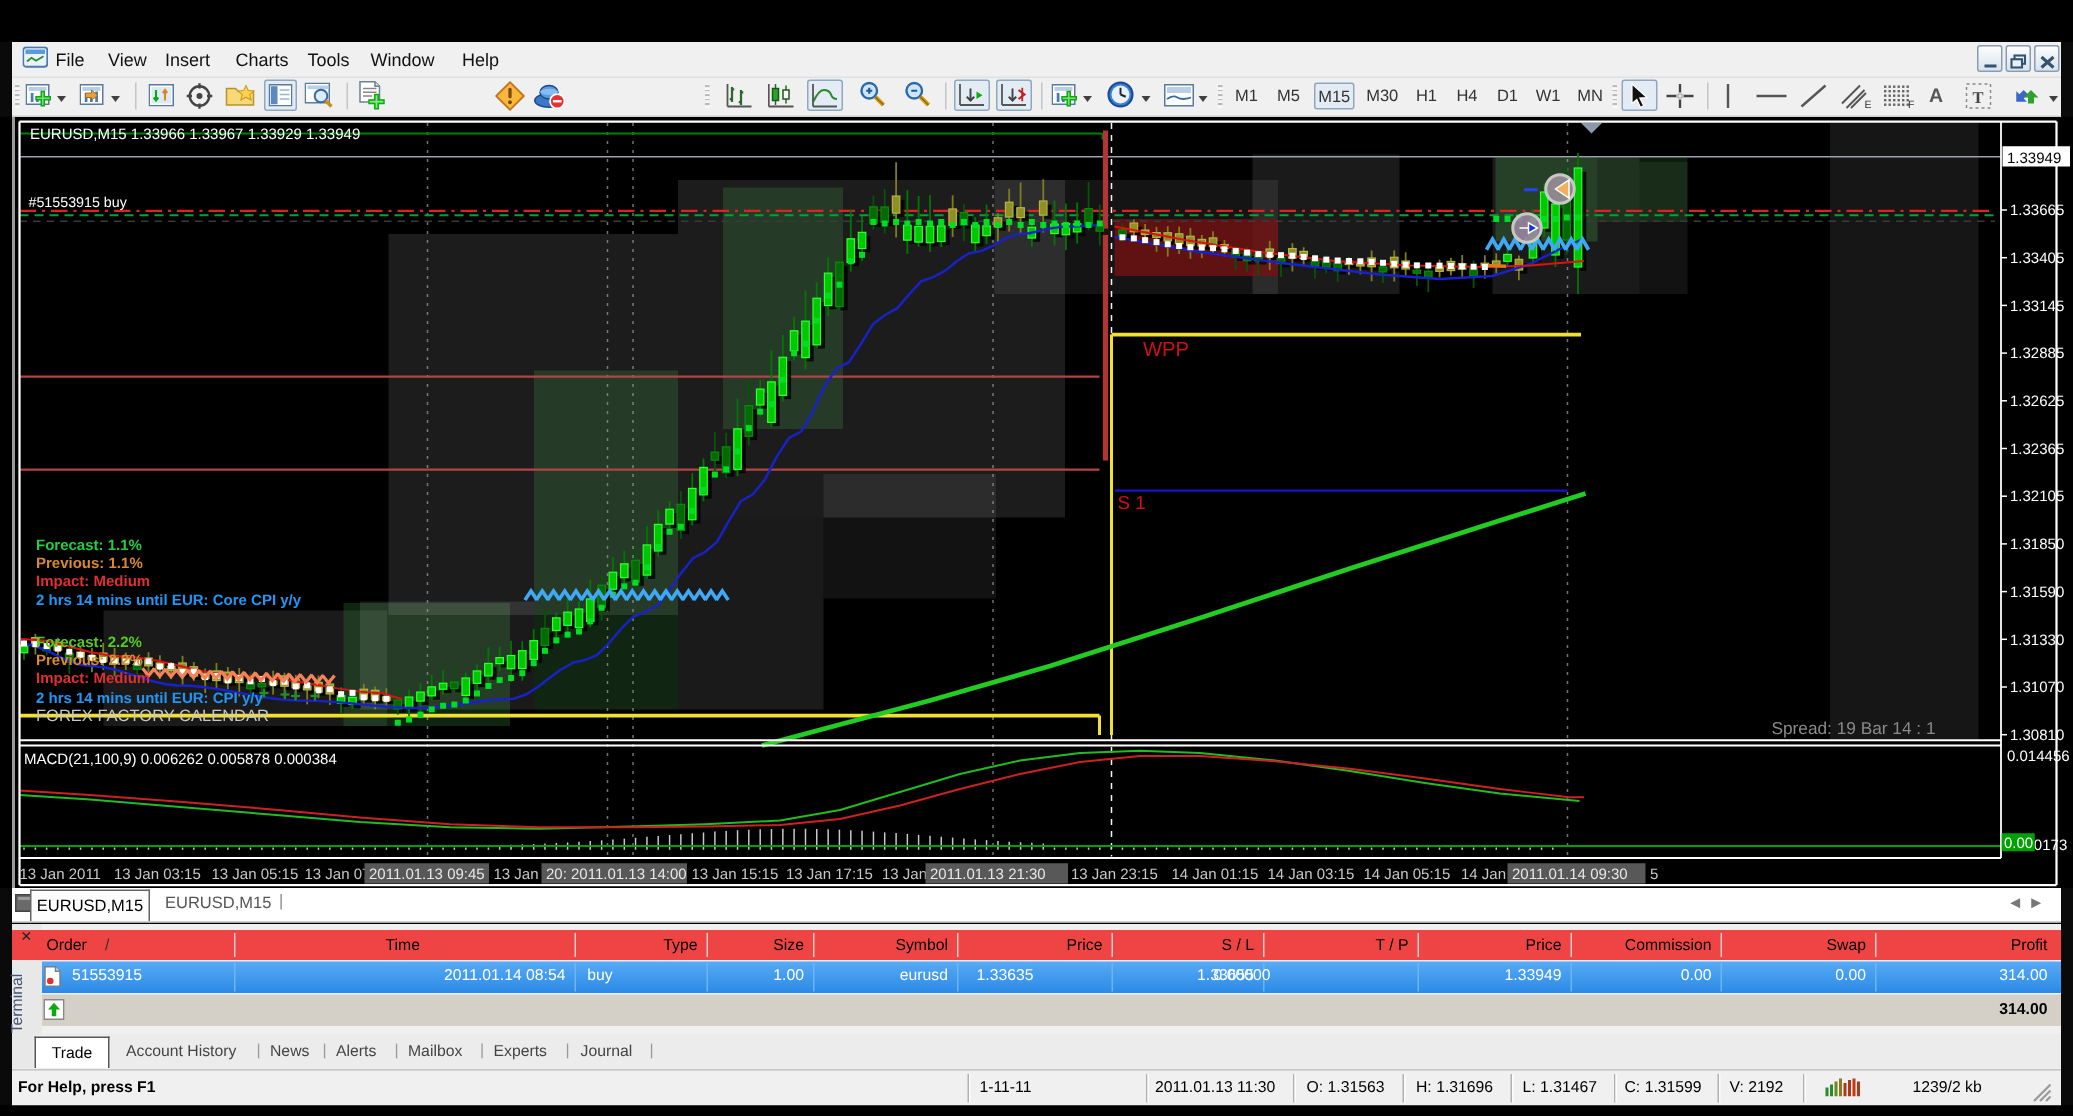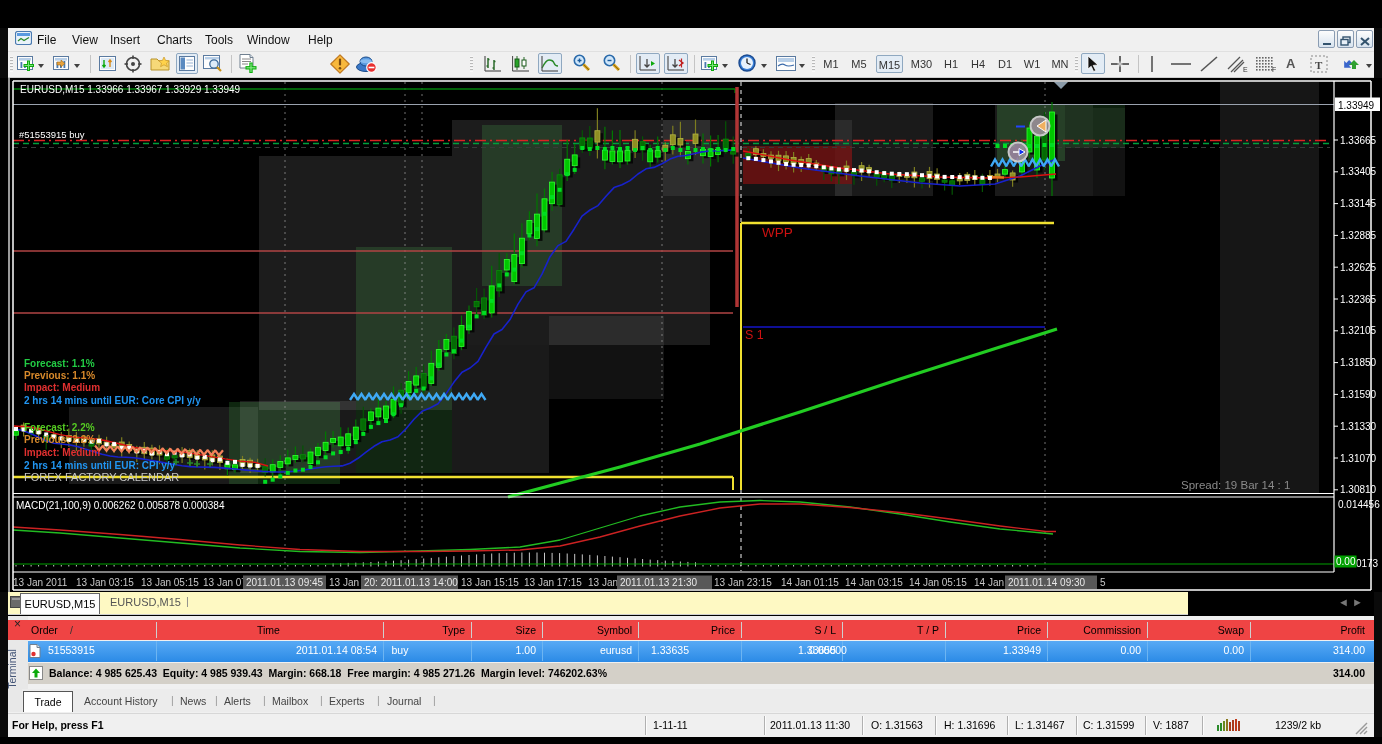--- a/index.html
+++ b/index.html
@@ -9,21 +9,21 @@
   border-bottom:1px solid #e0e0e0}
 #toolbarbg {position:absolute;left:8px;top:52px;width:1366px;height:26px;background:#f0f0f0;border-bottom:1px solid #cfcfcf}
 #chrome {position:absolute;left:0;top:0;width:1382px;height:744px;font-size:12px;color:#111}
 .tsep {position:absolute;top:55px;width:1px;height:18px;background:#c4c4c4}
 .tlabel {position:absolute;top:76px;font-size:12.5px;color:#84cc16}
 .tfbtn {position:absolute;top:55px;height:18px;font-size:11px;font-weight:normal;color:#333;text-align:center;line-height:18px}
 .pressed {position:absolute;background:#e3ecf5;border:1px solid #8fa8c0;border-radius:2px}
 .pressed2 {background:#e3ecf5;border:1px solid #8fa8c0;border-radius:2px}
 .wb {position:absolute;top:30px;width:17px;height:18px;background:linear-gradient(#fdfdfd,#d7e3ef);
   border:1px solid #8a9cb2;border-radius:2px;text-align:center;padding-top:4px}
-#charttabs {position:absolute;left:8px;top:592px;width:1180px;height:23px;background:#fef9c3;border-bottom:1px solid #d0d0d0;font-size:11px}
+#charttabs {position:absolute;left:8px;top:592px;width:1366px;height:23px;background:#ffffff;border-bottom:1px solid #d0d0d0;font-size:11px}
 #terminal {position:absolute;left:8px;top:616px;width:1366px;height:97px;background:#f0f0f0;font-size:10.5px;color:#000}
 #thdr {position:absolute;left:0;top:4px;width:1366px;height:20px;background:#ef4444}
 #trow {position:absolute;left:20px;top:25px;width:1346px;height:21px;background:linear-gradient(#58aaf5,#2b8ae6);color:#fff}
 #tbal {position:absolute;left:20px;top:47px;width:1346px;height:21px;background:#d4d0c8}
 #ttabs {position:absolute;left:14px;top:73px;width:1352px;height:23px;background:#ececec}
 #statusbar {position:absolute;left:8px;top:713px;width:1366px;height:24px;background:#f0f0f0;
   border-top:1px solid #d7d7d7;font-size:10.5px;color:#000}
 #termstrip {position:absolute;left:0;top:0;width:20px;height:96px;background:#e8e8e8}
 </style></head>
 <body>
@@ -1286,21 +1286,20 @@
         <div style="position:absolute;left:781px;top:3px;width:130px;text-align:left">0.00000</div>
         <div style="position:absolute;left:883px;top:3px;width:130px;text-align:right">1.33949</div>
         <div style="position:absolute;left:983px;top:3px;width:130px;text-align:right">0.00</div>
         <div style="position:absolute;left:1086px;top:3px;width:130px;text-align:right">0.00</div>
         <div style="position:absolute;left:1207px;top:3px;width:130px;text-align:right">314.00</div>
       </div>
   <div id="tbal">
         <div style="position:absolute;left:1px;top:3px;width:14px;height:14px;background:#fff;border:1px solid #888"><svg width="12" height="12" viewBox="0 0 12 12">
             <path d="M6 1.5 L10 6 L7.5 6 L7.5 10.5 L4.5 10.5 L4.5 6 L2 6 Z" fill="#0caa0c"></path>
           </svg></div>
-        <div style="position:absolute;left:21px;top:4px;font-weight:bold">Balance: 4 985 625.43&nbsp;&nbsp;Equity: 4 985 939.43&nbsp;&nbsp;Margin: 668.18&nbsp;&nbsp;Free margin: 4 985 271.26&nbsp;&nbsp;Margin level: 746202.63%</div>
         <div style="position:absolute;left:1207px;top:4px;width:130px;text-align:right;font-weight:bold">314.00</div>
       </div>
   <div id="ttabs">
         <div style="position:absolute;left:1px;top:2px;width:50px;height:21px;background:#fff;border:1px solid #555;border-bottom:none;text-align:center;line-height:20px;color:#000">Trade</div>
         <div style="position:absolute;left:62px;top:6px;color:#444">Account History</div>
         <div style="position:absolute;left:158px;top:6px;color:#444">News</div>
         <div style="position:absolute;left:202px;top:6px;color:#444">Alerts</div>
         <div style="position:absolute;left:250px;top:6px;color:#444">Mailbox</div>
         <div style="position:absolute;left:307px;top:6px;color:#444">Experts</div>
         <div style="position:absolute;left:365px;top:6px;color:#444">Journal</div>
@@ -1313,21 +1312,21 @@
       </div>
 </div>
 <div id="statusbar">
       <div style="position:absolute;left:4px;top:5px;font-weight:bold">For Help, press F1</div>
       <div style="position:absolute;left:645px;top:5px">1-11-11</div>
       <div style="position:absolute;left:762px;top:5px">2011.01.13 11:30</div>
       <div style="position:absolute;left:863px;top:5px">O: 1.31563</div>
       <div style="position:absolute;left:936px;top:5px">H: 1.31696</div>
       <div style="position:absolute;left:1007px;top:5px">L: 1.31467</div>
       <div style="position:absolute;left:1075px;top:5px">C: 1.31599</div>
-      <div style="position:absolute;left:1145px;top:5px">V: 1887</div>
+      <div style="position:absolute;left:1145px;top:5px">V: 2192</div>
       <div style="position:absolute;left:1267px;top:5px">1239/2 kb</div>
       <div style="position:absolute;left:637px;top:2px;width:1px;height:19px;background:#b0b0b0"></div>
       <div style="position:absolute;left:638px;top:2px;width:1px;height:19px;background:#fcfcfc"></div>
       <div style="position:absolute;left:756px;top:2px;width:1px;height:19px;background:#b0b0b0"></div>
       <div style="position:absolute;left:757px;top:2px;width:1px;height:19px;background:#fcfcfc"></div>
       <div style="position:absolute;left:854px;top:2px;width:1px;height:19px;background:#b0b0b0"></div>
       <div style="position:absolute;left:855px;top:2px;width:1px;height:19px;background:#fcfcfc"></div>
       <div style="position:absolute;left:927px;top:2px;width:1px;height:19px;background:#b0b0b0"></div>
       <div style="position:absolute;left:928px;top:2px;width:1px;height:19px;background:#fcfcfc"></div>
       <div style="position:absolute;left:999px;top:2px;width:1px;height:19px;background:#b0b0b0"></div>

